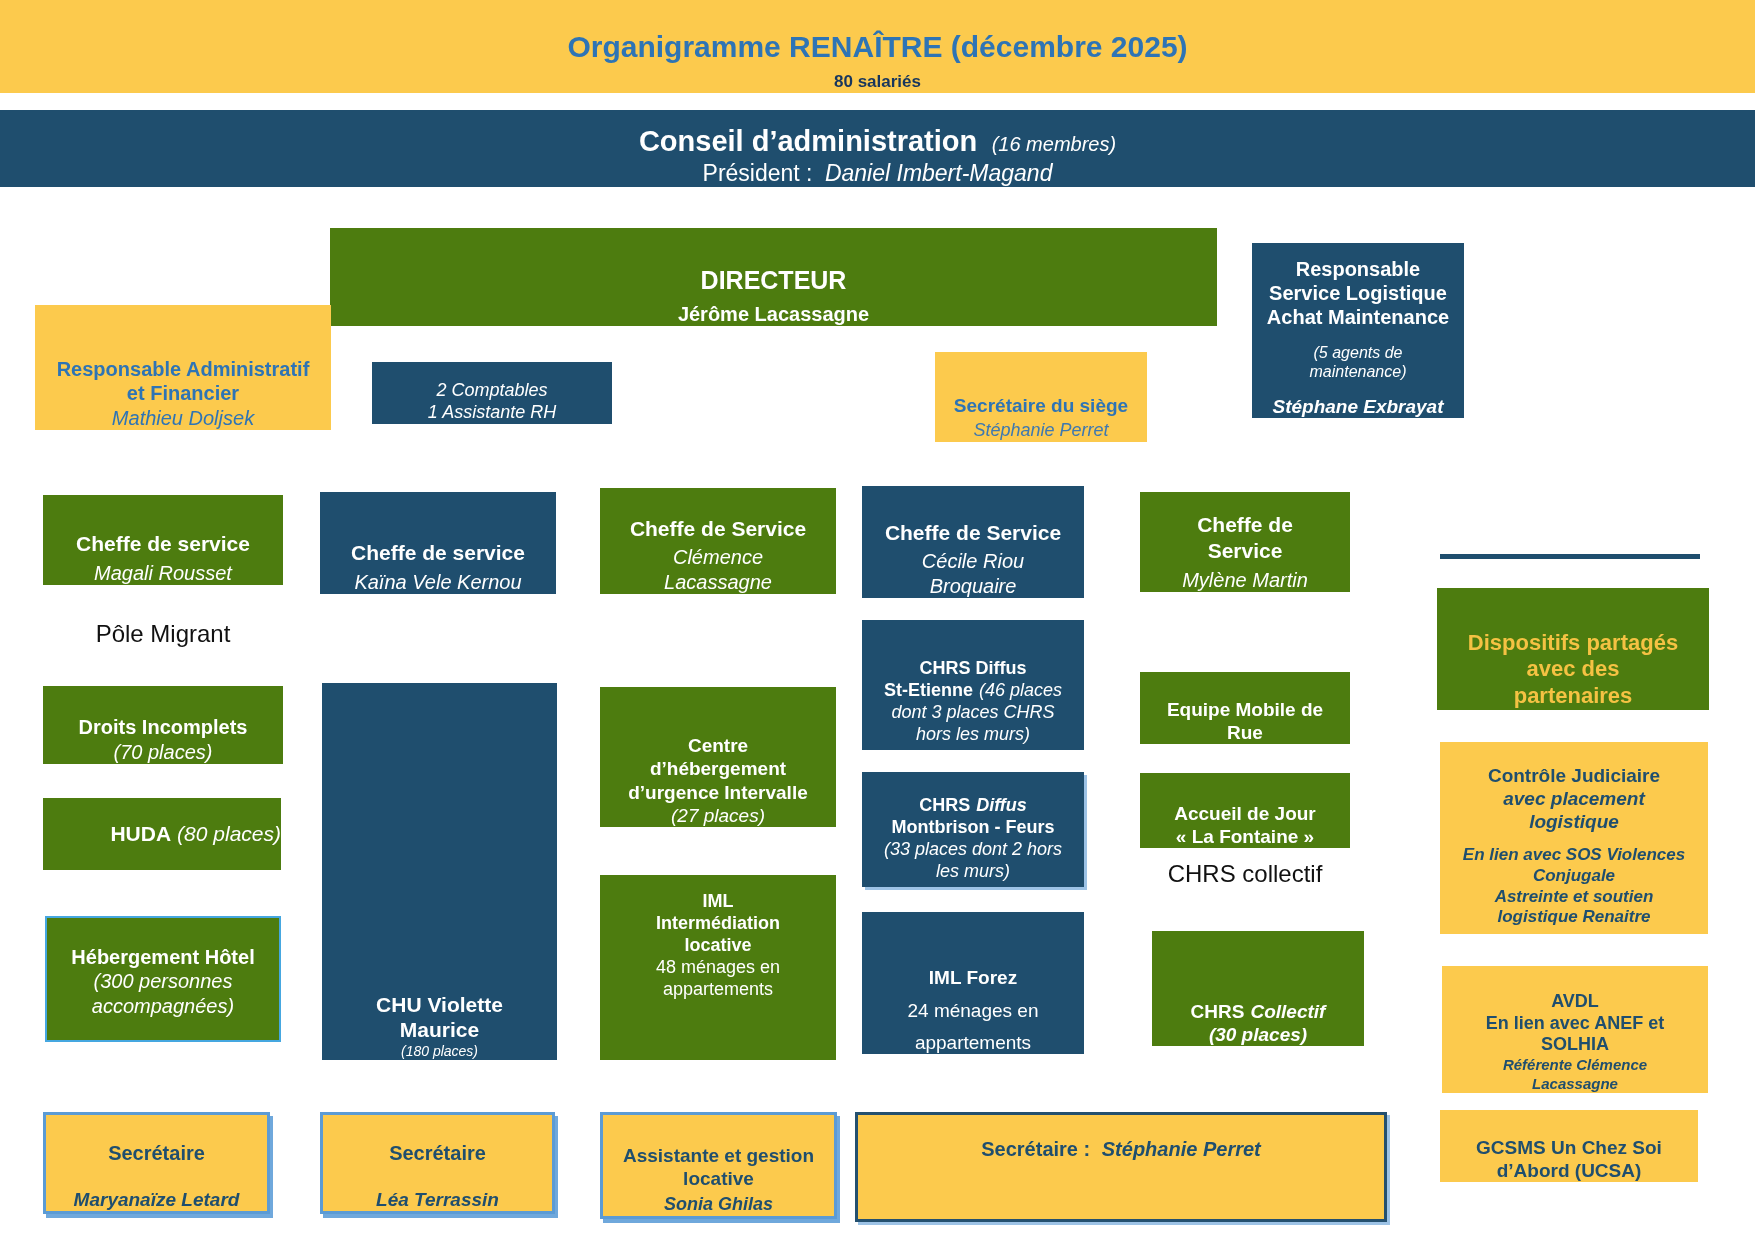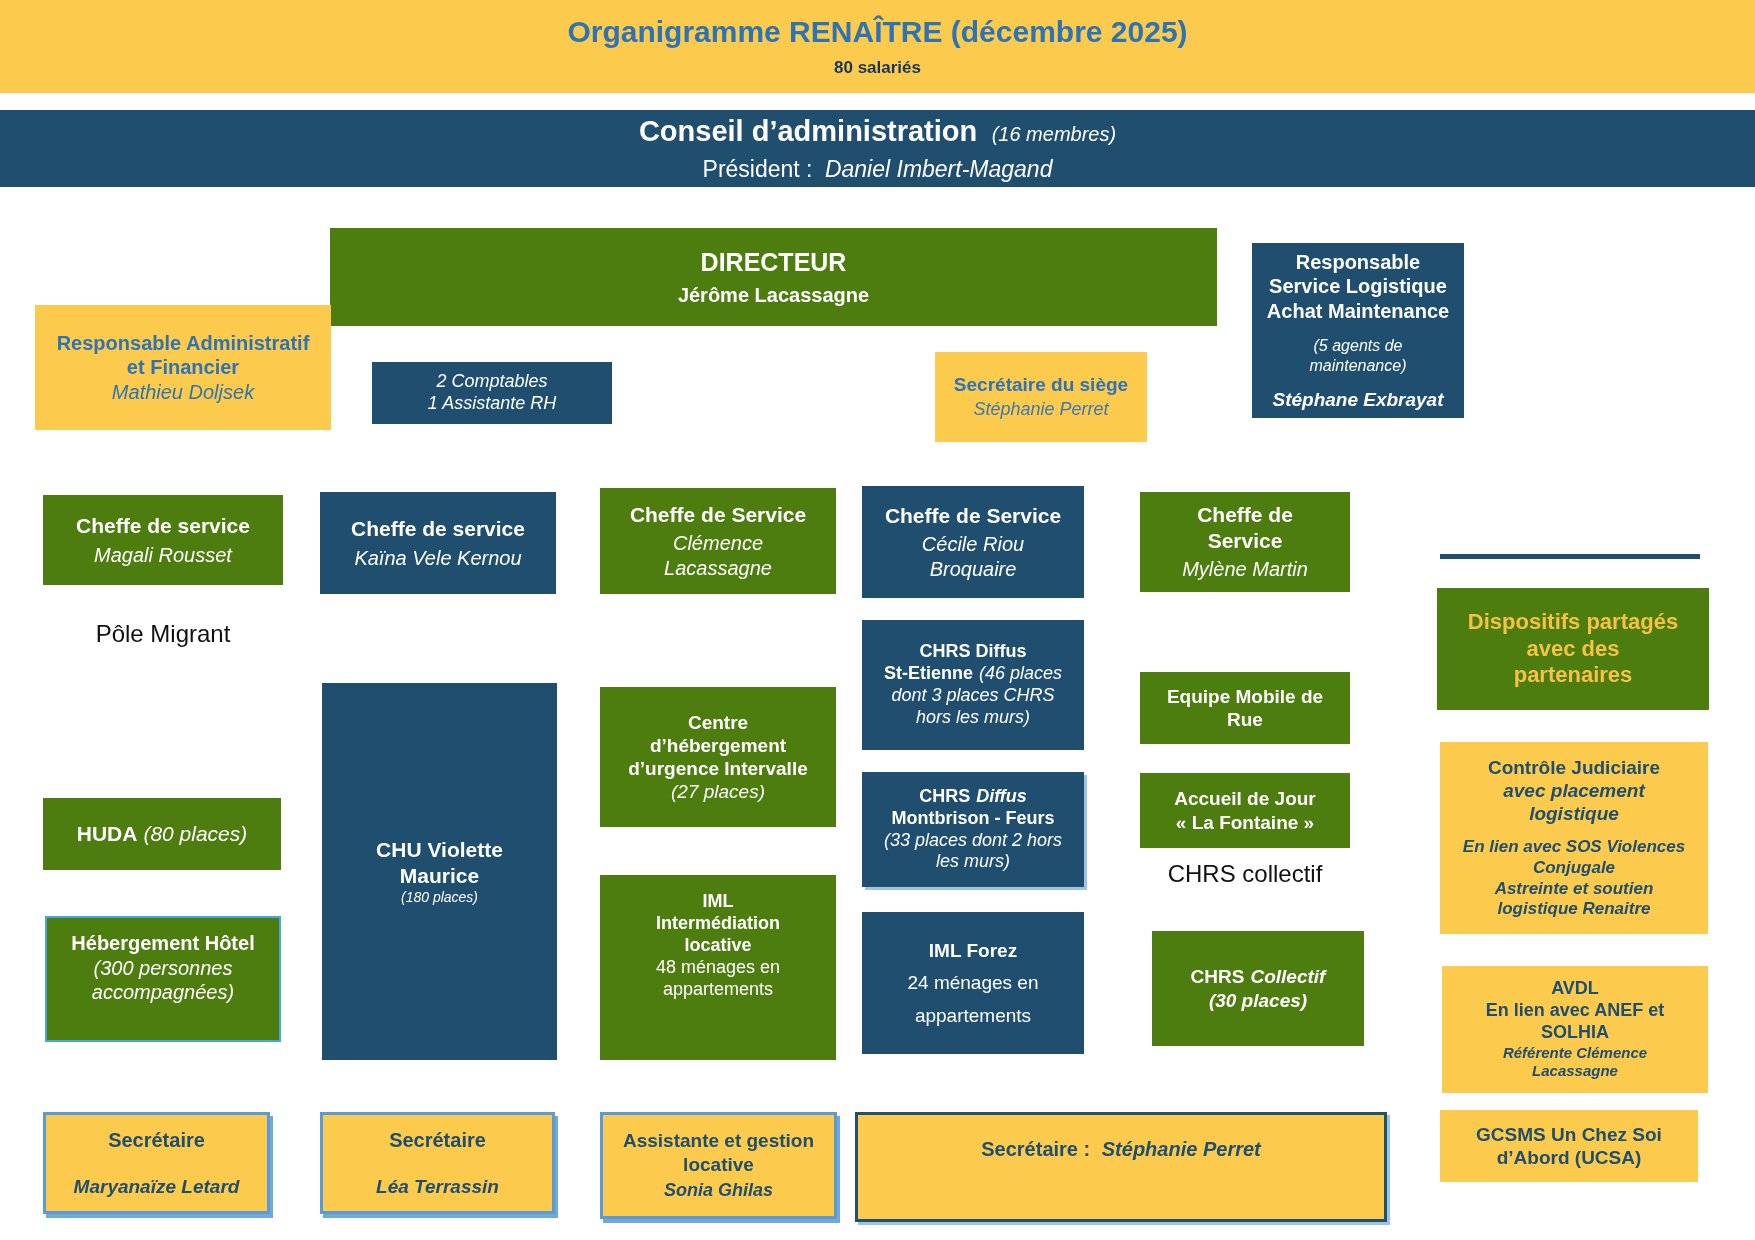--- a/index.html
+++ b/index.html
@@ -2,36 +2,36 @@
 <html><head>
 <meta charset="utf-8">
 <style>
   html,body{margin:0;padding:0;background:#ffffff;}
   .canvas{
     position:relative;width:1755px;height:1240px;background:#ffffff;overflow:hidden;
     font-family:"Liberation Sans", sans-serif;color:#1F4E6E;
   }
   .abs{position:absolute;box-sizing:border-box;}
   .box{position:absolute;box-sizing:border-box;display:flex;flex-direction:column;
-       align-items:center;justify-content:center;text-align:center;line-height:1.22;}
+       align-items:center;justify-content:flex-end;text-align:center;line-height:1.22;}
   .blue{background:#4d7c0f;color:#ffffff;}
   .navy{background:#1F4E6E;color:#ffffff;}
   .yellow{background:#FCCA4D;color:#1F4E6E;}
   .b{font-weight:700;}
   .i{font-style:italic;}
   .bi{font-weight:700;font-style:italic;}
   .blk{display:block;}
   .sp{margin-right:6px;}
 
   .banner-yellow{left:0;top:0;width:1755px;height:93px;}
   .banner-yellow .title{font-size:30px;font-weight:700;color:#2E74B5;}
   .banner-yellow .subtitle{font-size:17px;font-weight:700;color:#17365D;margin-top:7px;}
 
   .banner-navy{left:0;top:110px;width:1755px;height:77px;font-size:23px;}
-  .banner-navy .l1{margin-bottom:5px;}
+  .banner-navy .l1{}
   .banner-navy .main{font-size:29px;font-weight:700;}
   .banner-navy .membres{font-size:20px;font-style:italic;margin-left:8px;}
 
   .director{left:330px;top:228px;width:887px;height:98px;}
   .director .t{font-size:25px;font-weight:700;}
   .director .n{font-size:20px;font-weight:700;margin-top:6px;}
 
   .resp-admin{left:35px;top:305px;width:296px;height:125px;font-size:20px;color:#2E74B5;}
   .comptables{left:372px;top:362px;width:240px;height:62px;font-size:18px;}
   .sec-siege{left:935px;top:352px;width:212px;height:90px;}
@@ -158,20 +158,24 @@
     <span class="b">Cheffe de Service</span>
     <span class="nm wrapname">Cécile Riou Broquaire</span>
   </div>
   <div class="box blue chief chief5">
     <span class="b narrowt">Cheffe de Service</span>
     <span class="nm">Mylène Martin</span>
   </div>
 
   <div class="grplabel lbl-pole">Pôle Migrant</div>
 
+  <div class="box blue droits">
+    <span class="b blk">Droits Incomplets</span>
+    <span class="i blk">(70 places)</span>
+  </div>
 
   <div class="box blue huda">
     <span class="b sp">HUDA</span>
     <span class="i">(80 places)</span>
   </div>
 
   <div class="box blue hotel">
     <span class="b blk">Hébergement Hôtel</span>
     <span class="i blk">(300 personnes</span>
     <span class="i blk">accompagnées)</span>

